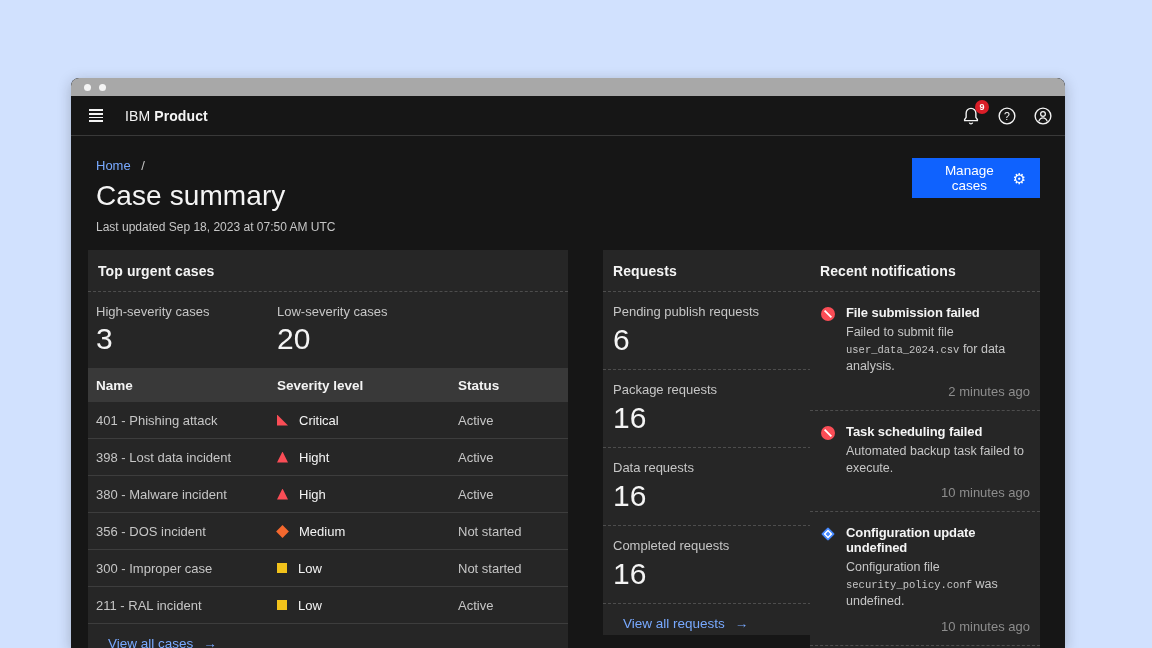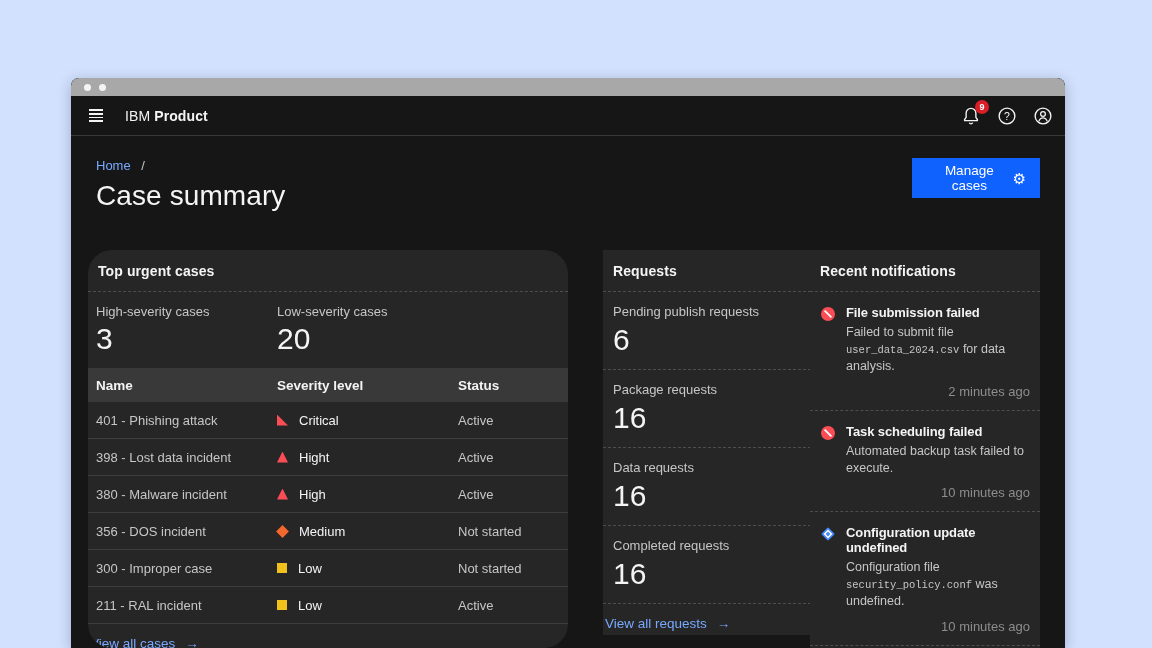--- a/index.html
+++ b/index.html
@@ -59,21 +59,21 @@
     position:absolute;top:22px;right:25px;width:128px;height:40px;
     background:#0f62fe;color:#fff;border:none;cursor:pointer;
     display:flex;align-items:center;justify-content:space-between;
     padding:0 14px;font-size:13.5px;font-family:inherit;
   }
   .manage-btn .gear{font-size:15px;line-height:1;}
 
   
   .cards{display:flex;gap:12px;margin:0 25px 0 17px;height:398px;overflow:hidden;}
   .card{background:#262626;box-sizing:border-box;overflow:hidden;}
-  .card-cases{width:480px;flex:none;border-radius:24px;}
+  .card-cases{width:480px;flex:none;}
   .mid-col{width:218px;flex:none;display:flex;flex-direction:column;gap:13px;}
   .card-requests{width:100%;margin-left:23px;}
   .card-threat{width:100%;flex:1;}
   .card-notifs{width:230px;flex:none;}
   .card-title{
     padding:13px 10px 12px;font-size:14px;font-weight:700;color:#f4f4f4;
     border-bottom:1px dashed #4d4d4d;letter-spacing:.1px;
   }
 
   
@@ -93,21 +93,21 @@
     height:36px;padding-left:8px;border-bottom:1px solid #3d3d3d;
     font-size:13px;color:#c6c6c6;cursor:pointer;
   }
   .sev-cell{display:flex;align-items:center;color:#f4f4f4;}
   .sev{display:inline-block;width:11px;height:11px;margin-right:11px;flex:none;}
   .sev[data-sev="critical"]{background:#fa4d56;clip-path:polygon(0 0,100% 100%,0 100%);}
   .sev[data-sev="high"]{background:#fa4d56;clip-path:polygon(50% 0,100% 100%,0 100%);}
   .sev[data-sev="medium"]{background:#f4682e;transform:rotate(45deg) scale(.82);}
   .sev[data-sev="low"]{background:#f1c21b;width:10px;height:10px;}
 
-  .card-link{padding:12px 2px;font-size:13.5px;}
+  .card-link{padding:12px 20px;font-size:13.5px;}
   .card-link a{color:#78a9ff;text-decoration:none;cursor:pointer;}
   .card-link .arrow{margin-left:10px;}
 
   
   .req-item{padding:12px 10px 13px;border-bottom:1px dashed #4d4d4d;}
   .req-label{font-size:13px;color:#c6c6c6;}
   .req-value{font-size:30px;font-weight:300;color:#f4f4f4;margin-top:4px;line-height:1.1;}
 
   
   .notif{display:flex;gap:10px;padding:13px 10px 11px;border-bottom:1px dashed #4d4d4d;}
@@ -168,20 +168,21 @@
     </div>
 
     <div class="app-body">
 
       <div class="intro">
         <div class="breadcrumb">
           <a>Home</a>
           <span class="sep">/</span>
         </div>
         <h1 class="page-title">Case summary</h1>
+        <p class="updated">Last updated Sep 18, 2023 at 07:50 AM UTC</p>
         <button class="manage-btn">
           <span>Manage cases</span>
           <span class="gear">⚙</span>
         </button>
       </div>
 
       <div class="cards">
 
         <div class="card card-cases">
           <div class="card-title">Top urgent cases</div>

